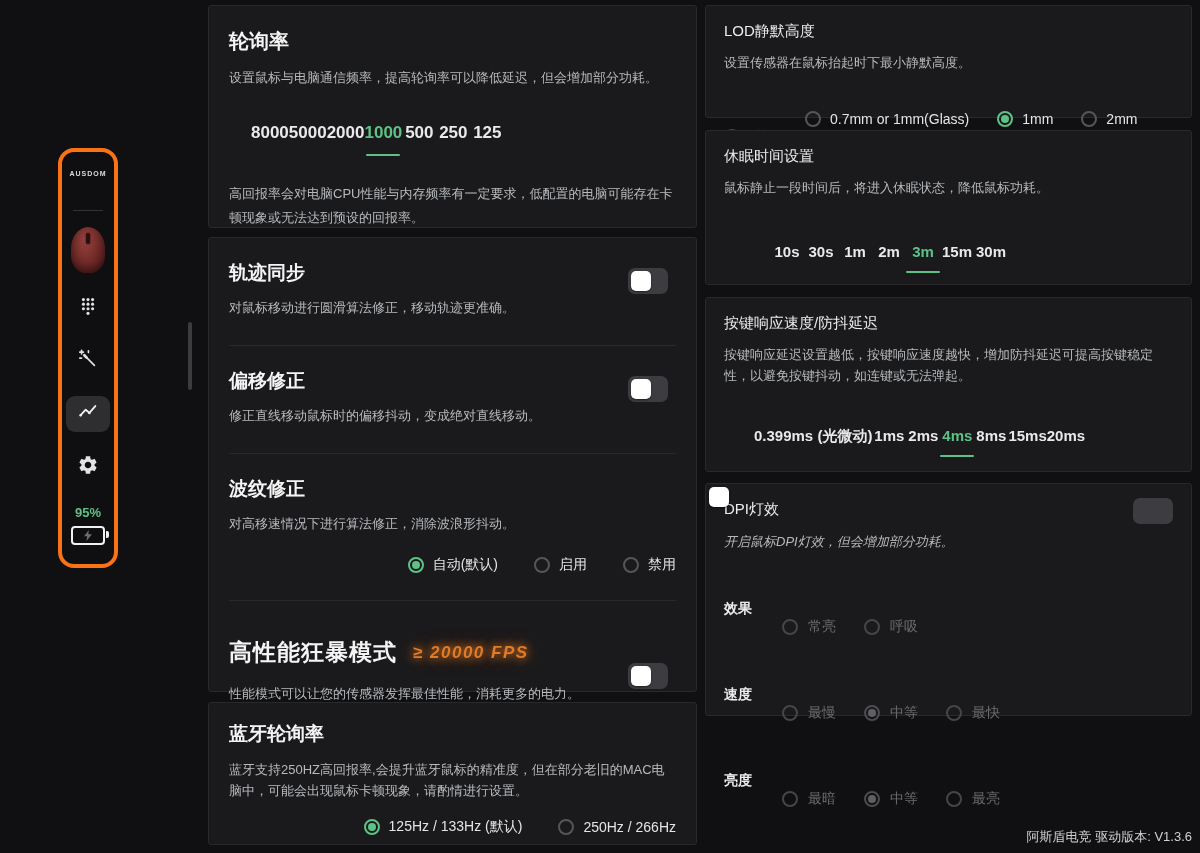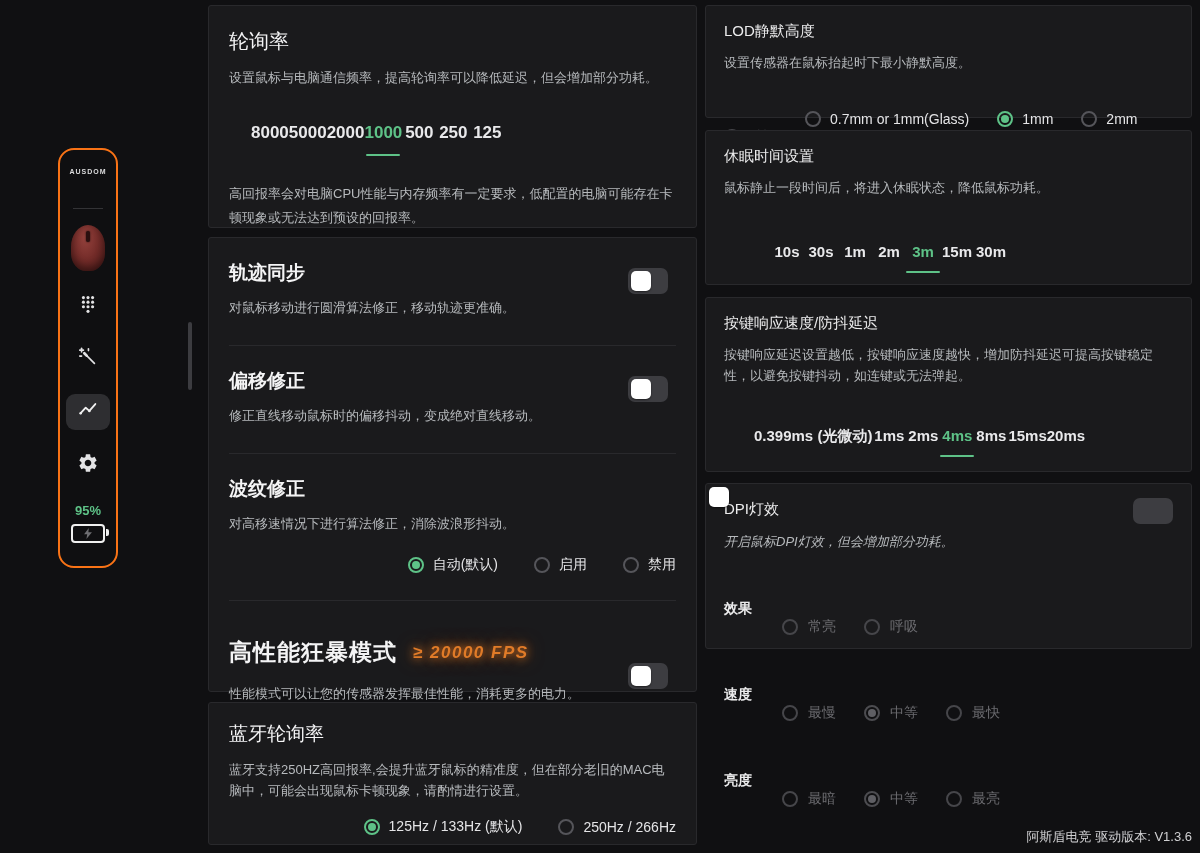--- a/index.html
+++ b/index.html
@@ -9,21 +9,21 @@
     font-family:"Liberation Sans","DejaVu Sans",sans-serif;
     -webkit-font-smoothing:antialiased;
   }
   .panel{
     position:absolute;background:#1a1a1c;border:1px solid #29292c;
     border-radius:3px;box-sizing:border-box;
   }
   
   .col-mid{left:208px;width:489px;}
   .panel-pad{padding:14px 20px;}
-  .title-lg{font-size:20px;font-weight:normal;color:#f4f4f5;margin-top:8px;}
+  .title-lg{font-size:20px;font-weight:bold;color:#f4f4f5;margin-top:8px;}
   .desc{font-size:13px;color:#b7babd;margin-top:13px;line-height:1.6;}
   .note{font-size:13px;color:#b7babd;margin-top:26px;line-height:1.85;}
   .num-row{display:flex;padding:0 22px;margin-top:34px;}
   .num-opt{font-size:17px;font-weight:bold;color:#e9e9eb;text-align:center;cursor:pointer;}
   .num-opt::after{content:"";display:block;width:34px;height:2px;margin:11px auto 0;background:transparent;border-radius:1px;}
   .num-opt.selected{color:#5ec287;}
   .num-opt.selected::after{background:#5ec287;}
   .section{border-bottom:1px solid #29292c;padding:22px 0 26px;position:relative;}
   .section:last-child{border-bottom:none;}
   .sec-title{font-size:19px;font-weight:bold;color:#f4f4f5;}
@@ -49,21 +49,21 @@
   .num-row.sleep{padding:0 46px;margin-top:44px;}
   .num-opt.small{font-size:15px;}
   .num-row.debounce{padding:0 30px;margin-top:40px;}
   .dpi-head{display:flex;align-items:flex-start;justify-content:space-between;}
   .toggle.inline{position:static;flex:none;margin-top:2px;}
   .dpi-row{display:flex;align-items:center;gap:28px;margin-top:29px;}
   .dpi-row .row-label{font-size:14px;font-weight:bold;color:#ebebec;width:30px;}
   .dpi-row .radio-item{gap:10px;}
   
   .sidebar{position:absolute;left:58px;top:148px;width:60px;height:420px;box-sizing:border-box;
-    border:2px solid #f97316;border-radius:16px;background:#0f0f11;
+    border:4px solid #f97316;border-radius:16px;background:#0f0f11;
     display:flex;flex-direction:column;align-items:center;}
   .logo{margin-top:18px;font-size:7px;font-weight:bold;letter-spacing:1px;color:#dcdcdd;}
   .side-divider{margin-top:33px;width:30px;height:1px;background:#333336;}
   .mouse{margin-top:16px;width:34px;height:46px;position:relative;
     border-radius:17px 17px 15px 15px / 22px 22px 18px 18px;
     background:radial-gradient(ellipse at 42% 28%, #94413c 0%, #722b28 50%, #4e1b1a 100%);
     box-shadow:inset 0 -4px 8px rgba(0,0,0,.45);}
   .mouse::after{content:"";position:absolute;left:50%;top:6px;margin-left:-2px;width:4px;height:11px;
     background:#2a0f0f;border-radius:2px;box-shadow:0 0 2px rgba(0,0,0,.8);}
   .side-icon{width:44px;height:36px;margin-top:17px;display:flex;align-items:center;justify-content:center;
@@ -266,21 +266,21 @@
     <span class="num-opt small">0.399ms (光微动)</span>
     <span class="num-opt small">1ms</span>
     <span class="num-opt small">2ms</span>
     <span class="num-opt small selected">4ms</span>
     <span class="num-opt small">8ms</span>
     <span class="num-opt small">15ms</span>
     <span class="num-opt small">20ms</span>
   </div>
 </div>
 
-<div class="panel" style="left:705px;top:483px;width:487px;height:166px;padding:12px 18px;">
+<div class="panel" style="left:705px;top:483px;width:487px;height:233px;padding:12px 18px;">
   <div class="dpi-head">
     <div class="title-sm">DPI灯效</div>
     <div class="toggle inline">
         <div class="knob"></div>
       </div>
   </div>
   <div class="desc" style="margin-top:8px;font-style:italic;">开启鼠标DPI灯效，但会增加部分功耗。</div>
 
   <div class="dpi-row">
     <span class="row-label">效果</span>

